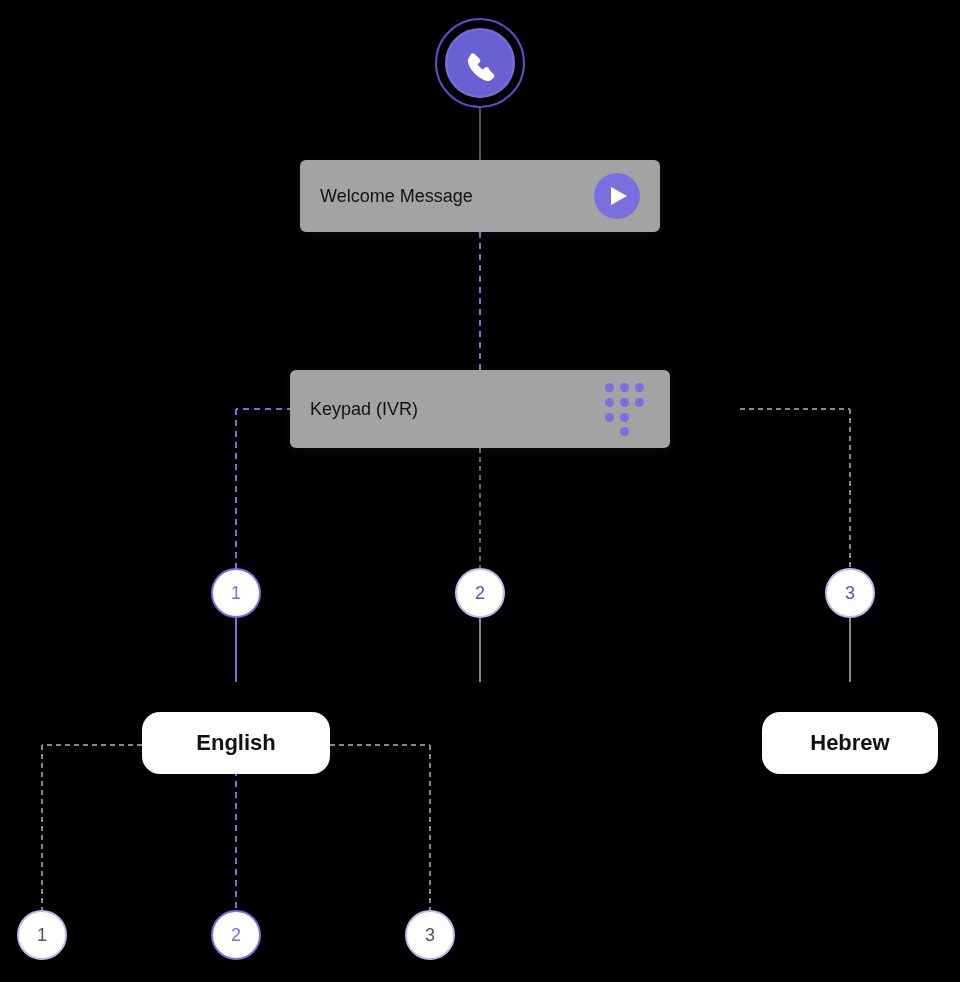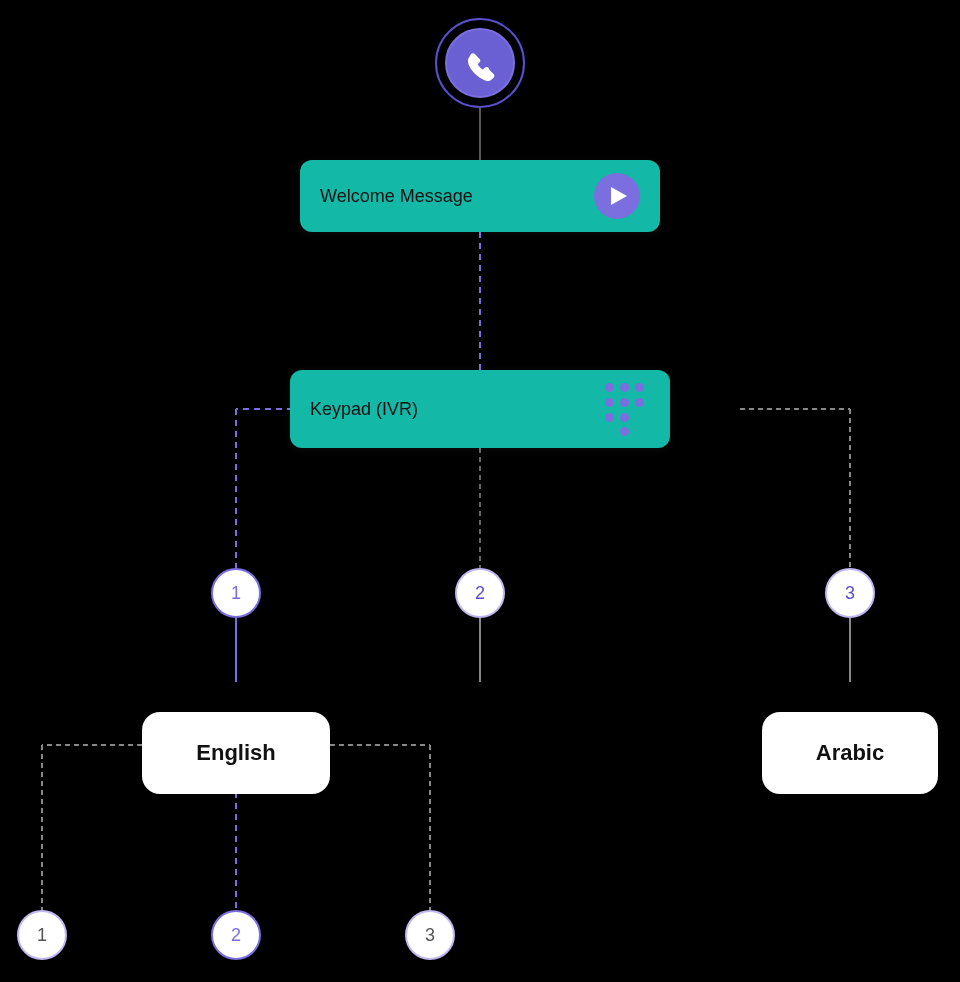--- a/index.html
+++ b/index.html
@@ -63,22 +63,22 @@
     }
 
     .phone-icon-svg {
       width: 36px;
       height: 36px;
     }
 
     
     .card-node {
       position: absolute;
-      background: #14b8a6;
-      border-radius: 12px;
+      background: #a3a3a3;
+      border-radius: 6px;
       display: flex;
       align-items: center;
       justify-content: space-between;
       padding: 0 20px;
       box-shadow: 0 2px 10px rgba(255,255,255,0.05);
     }
 
     .card-label {
       font-size: 18px;
       color: #111;
@@ -168,21 +168,21 @@
     .num-circle-purple {
       border-color: #7b6fe0;
       color: #7b6fe0;
     }
 
     
     .lang-card {
       position: absolute;
       background: #fff;
       border-radius: 18px;
-      height: 82px;
+      height: 62px;
       display: flex;
       align-items: center;
       justify-content: center;
       padding: 0 32px;
     }
 
     
     .bottom-num {
       position: absolute;
       width: 50px;
@@ -280,21 +280,21 @@
   <div class="num-circle" style="left:825px; top:568px;">
     <span>3</span>
   </div>
 
   <div class="lang-card" style="left:142px; top:712px; width:188px;">
     <span class="card-label-bold">English</span>
   </div>
 
 
   <div class="lang-card" style="left:762px; top:712px; width:176px;">
-    <span class="card-label-bold">Arabic</span>
+    <span class="card-label-bold">Hebrew</span>
   </div>
 
   <div class="bottom-num" style="left:17px; top:910px;">
     <span>1</span>
   </div>
 
   <div class="bottom-num bottom-num-purple" style="left:211px; top:910px;">
     <span>2</span>
   </div>
 

